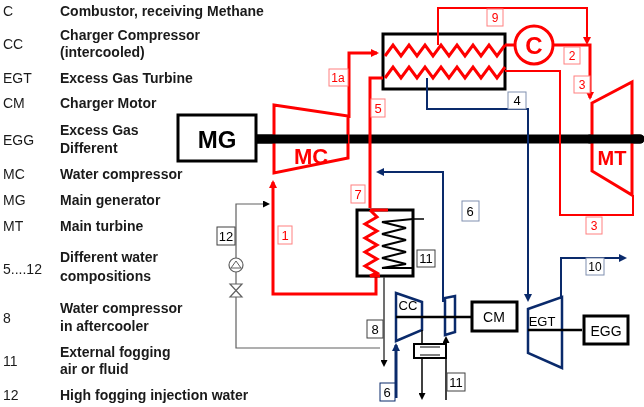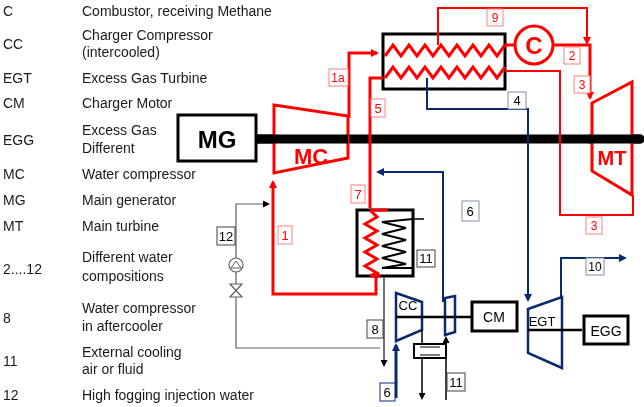--- a/index.html
+++ b/index.html
@@ -1,20 +1,20 @@
 <!DOCTYPE html>
 <html><head>
 <meta charset="utf-8">
 <style>
   html, body { margin: 0; padding: 0; background: #ffffff; }
   body { width: 644px; height: 407px; position: relative; overflow: hidden;
          font-family: "Liberation Sans", sans-serif; }
   .legend-row { position: absolute; left: 0; font-size: 14px; color: #1a1a1a; line-height: 17px; }
   .legend-abbr { position: absolute; left: 3px; white-space: nowrap; }
-  .legend-desc { position: absolute; left: 82px; white-space: nowrap; }
+  .legend-desc { position: absolute; left: 60px; white-space: nowrap; font-weight: bold; }
   svg#diagram { position: absolute; left: 0; top: 0; }
   svg text { font-family: "Liberation Sans", sans-serif; }
 </style>
 </head>
 <body>
 
 <div>
   <div class="legend-row" style="top:3px">
     <span class="legend-abbr">C</span>
     <span class="legend-desc">Combustor, receiving Methane</span>
@@ -43,32 +43,32 @@
   </div>
   <div class="legend-row" style="top:192px">
     <span class="legend-abbr">MG</span>
     <span class="legend-desc">Main generator</span>
   </div>
   <div class="legend-row" style="top:218px">
     <span class="legend-abbr">MT</span>
     <span class="legend-desc">Main turbine</span>
   </div>
   <div class="legend-row" style="top:249px">
-    <span class="legend-abbr" style="top:12px">2....12</span>
+    <span class="legend-abbr" style="top:12px">5....12</span>
     <span class="legend-desc">Different water</span>
     <span class="legend-desc" style="top:19px">compositions</span>
   </div>
   <div class="legend-row" style="top:300px">
     <span class="legend-abbr" style="top:10px">8</span>
     <span class="legend-desc">Water compressor</span>
     <span class="legend-desc" style="top:18px">in aftercooler</span>
   </div>
   <div class="legend-row" style="top:344px">
     <span class="legend-abbr" style="top:9px">11</span>
-    <span class="legend-desc">External cooling</span>
+    <span class="legend-desc">External fogging</span>
     <span class="legend-desc" style="top:17px">air or fluid</span>
   </div>
   <div class="legend-row" style="top:387px">
     <span class="legend-abbr">12</span>
     <span class="legend-desc">High fogging injection water</span>
   </div>
 </div>
 
 <svg id="diagram" width="644" height="407" viewBox="0 0 644 407">
   <defs>

